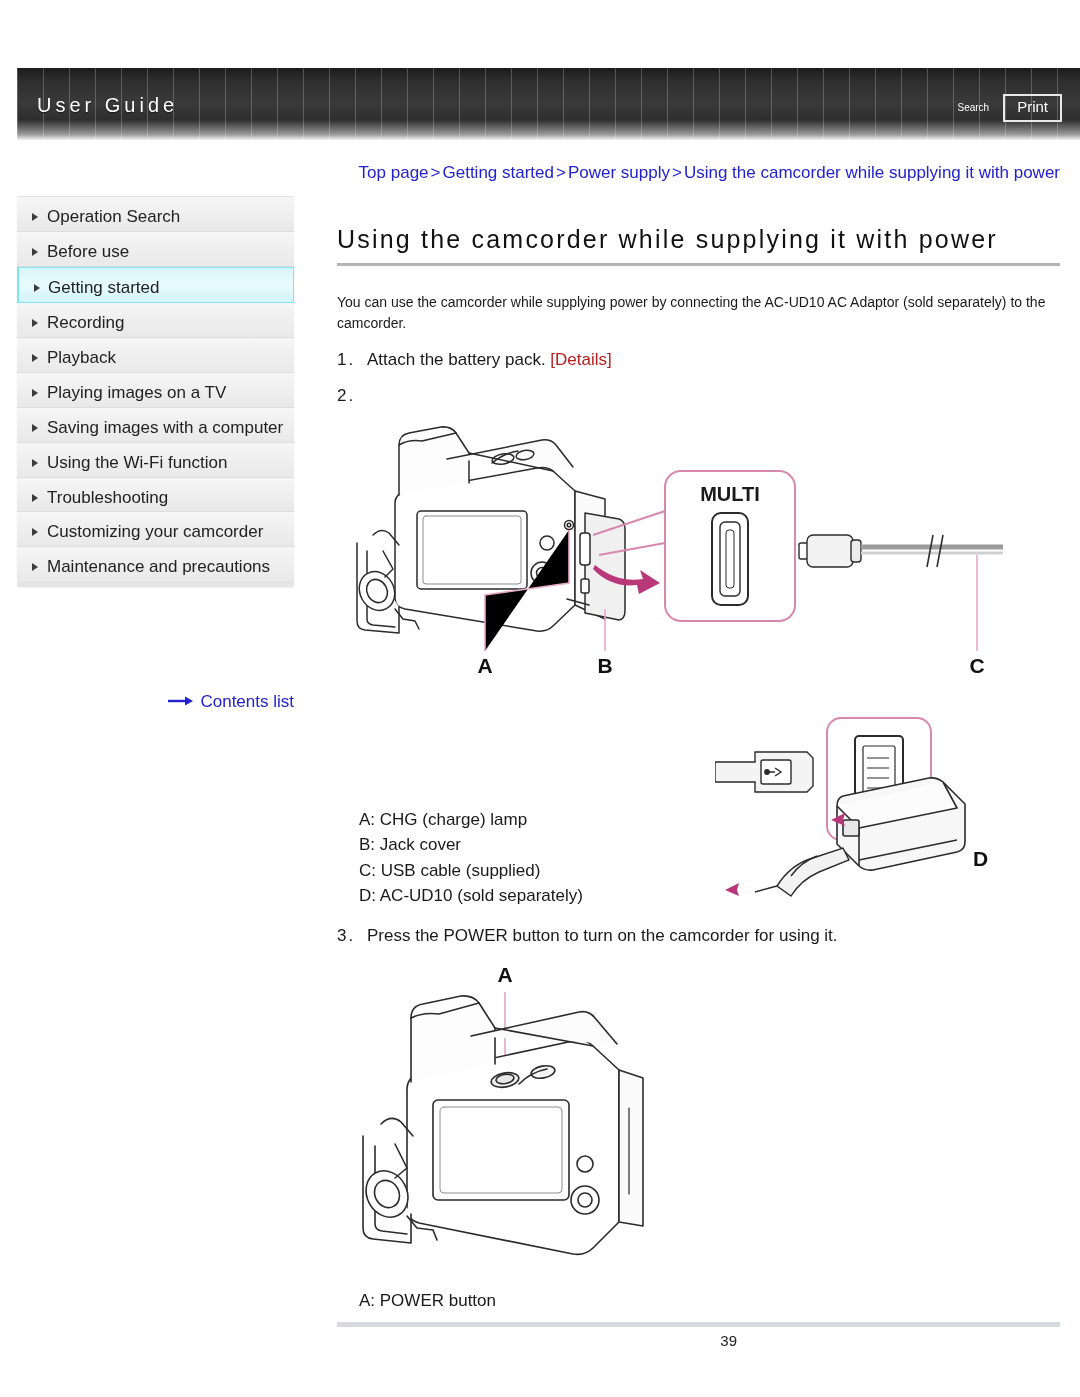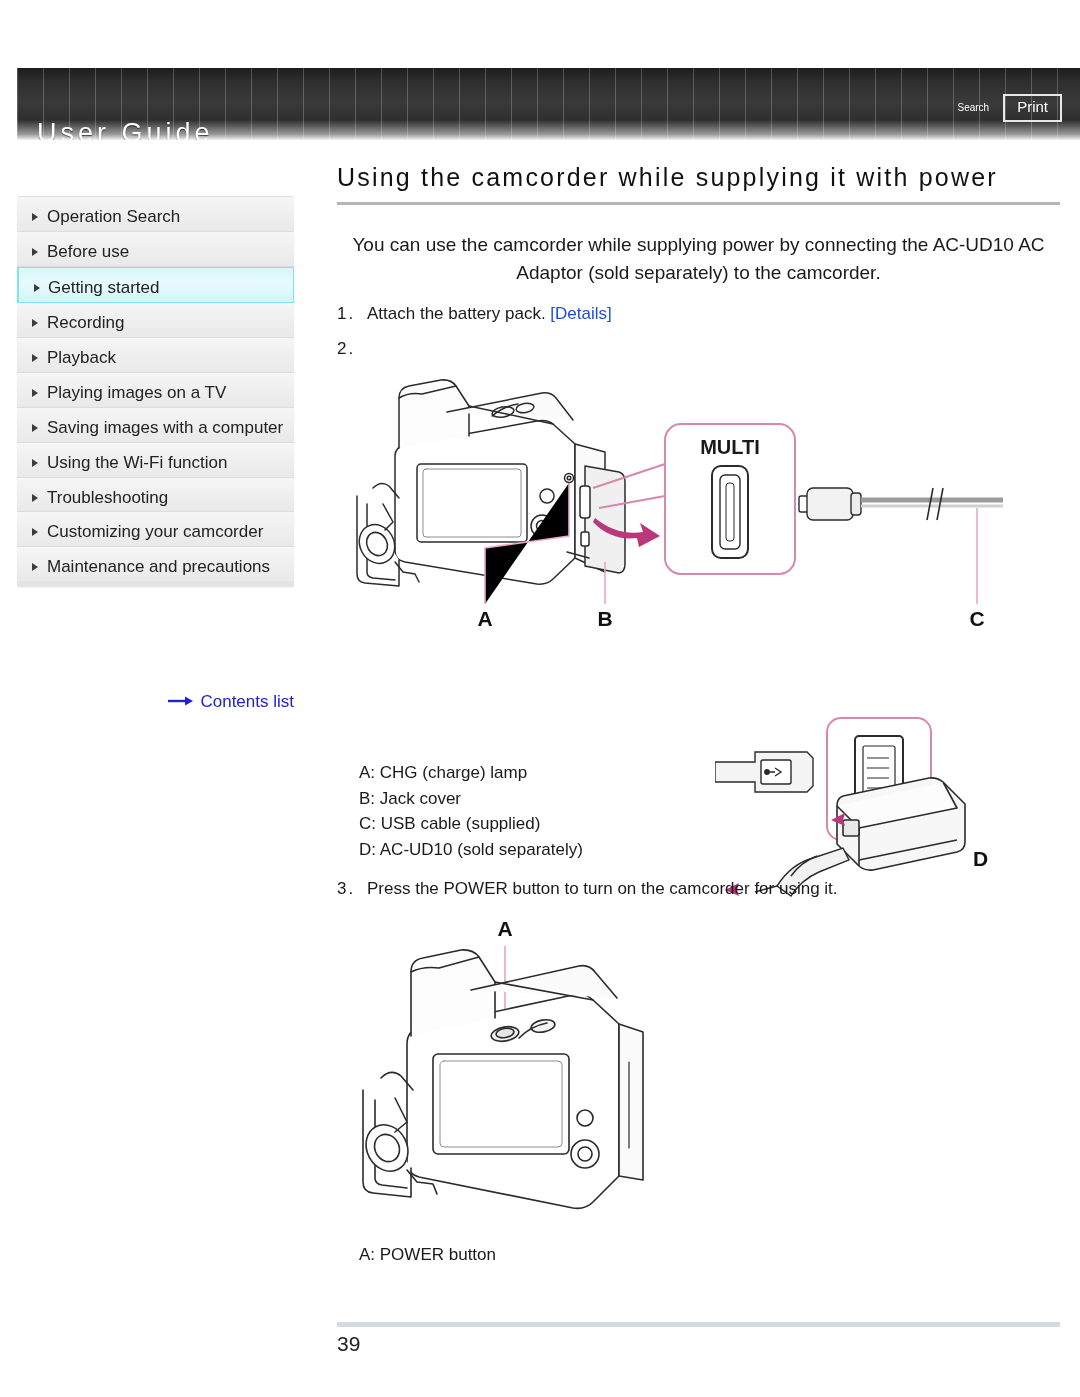--- a/index.html
+++ b/index.html
@@ -30,26 +30,25 @@
         rgba(255,255,255,0.22) 1px,
         rgba(255,255,255,0.0) 1px,
         rgba(255,255,255,0.0) 26px),
       linear-gradient(to bottom, #1c1c1c 0%, #2e2e2e 18%, #3a3a3a 48%, #2a2a2a 80%, #141414 100%);
     overflow: hidden;
   }
   .banner-title {
     position: absolute;
     left: 20px; top: 26px;
     color: #ffffff;
-    font-size: 27px;
+    font-size: 20px;
     letter-spacing: 4px;
     font-weight: 400;
     white-space: nowrap;
     text-shadow: 0 1px 1px rgba(0,0,0,0.6);
-    margin-top: 24px;
   }
   .banner-actions {
     position: absolute;
     right: 18px; top: 26px;
     display: flex; align-items: center; gap: 14px;
   }
   .search-link {
     color: #ffffff;
     font-size: 10px;
     white-space: nowrap;
@@ -146,66 +145,65 @@
     margin: 0 0 6px 0;
     color: #111;
   }
   .title-rule {
     height: 3px;
     background: #b4b4b4;
     margin: 2px 0 26px 0;
   }
 
   p.intro {
-    font-size: 19px;
+    font-size: 14px;
     line-height: 1.48;
     margin: 0 0 14px 0;
-    text-align: center;
   }
 
   ol.steps {
     margin: 0; padding: 0;
     list-style: none;
   }
   ol.steps > li {
     position: relative;
     font-size: 17px;
     line-height: 1.5;
     padding-left: 30px;
     margin-bottom: 10px;
   }
   ol.steps > li .num {
     position: absolute;
     left: 0; top: 0;
     width: 24px;
     text-align: left;
     letter-spacing: 2px;
   }
-  a.inline-link { color: #1d4ed8; text-decoration: none; cursor: pointer; }
+  a.inline-link { color: #b91c1c; text-decoration: none; cursor: pointer; }
 
   .legend {
     font-size: 17px;
     line-height: 1.5;
     margin: 6px 0 14px 22px;
   }
   .fig { margin: 10px 0 6px 0; }
 
   .footer-rule {
     position: absolute;
     left: 337px; top: 1322px;
     width: 723px;
     height: 5px;
     background: #d6dae0;
   }
   .page-num {
     position: absolute;
     left: 337px; top: 1332px;
     width: 400px;
-    text-align: left;
-    font-size: 21px;
+    text-align: right;
+    font-size: 15px;
     color: #222;
   }
 </style>
 </head>
 <body>
 
 <div class="banner">
   <div class="banner-title">User Guide</div>
   <div class="banner-actions">
     <span class="search-link">Search</span>
@@ -264,20 +262,23 @@
   <span class="arrow">
     <svg width="26" height="12" viewBox="0 0 26 12">
       <path d="M0 6 L18 6" stroke="#2222cc" stroke-width="2.4" fill="none"></path>
       <path d="M17 1.5 L25 6 L17 10.5 Z" fill="#2222cc"></path>
     </svg>
   </span><span class="contents-link">Contents list</span>
 </div>
 
 <div class="main">
 
+  <div class="breadcrumb">
+    <span class="crumb">Top page</span><span class="sep">&gt;</span><span class="crumb">Getting started</span><span class="sep">&gt;</span><span class="crumb">Power supply</span><span class="sep">&gt;</span><span class="crumb">Using the camcorder while supplying it with power</span>
+  </div>
 
   <h1 class="page-title">Using the camcorder while supplying it with power</h1>
   <div class="title-rule"></div>
 
   <p class="intro">You can use the camcorder while supplying power by connecting the AC-UD10 AC Adaptor (sold separately) to the camcorder.</p>
 
   <ol class="steps">
     <li>
       <span class="num">1.</span><span>Attach the battery pack. </span><a class="inline-link">[Details]</a>
     </li>

